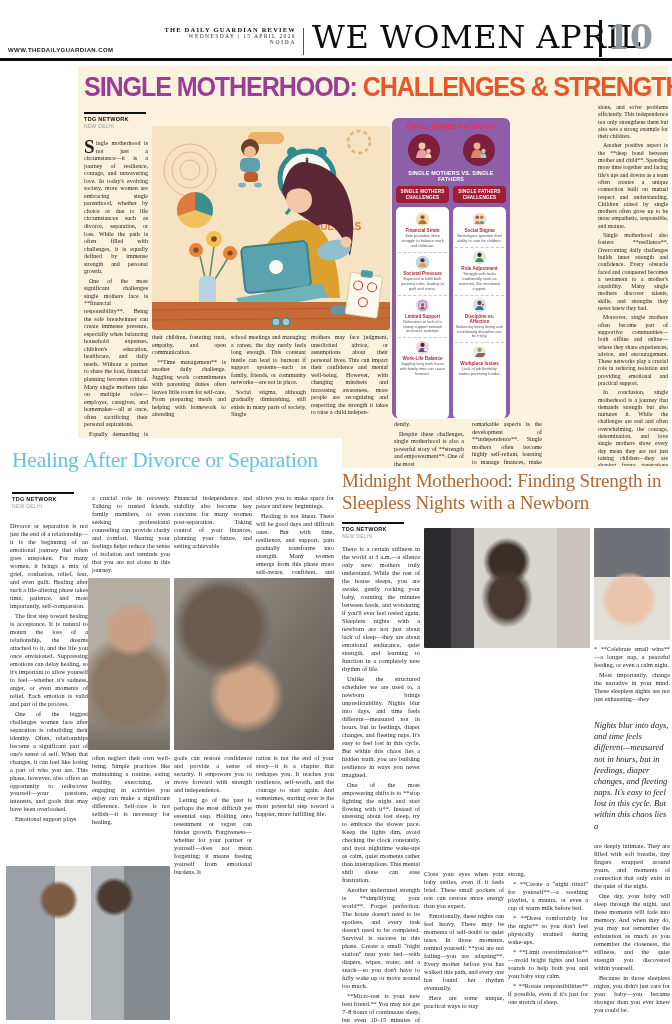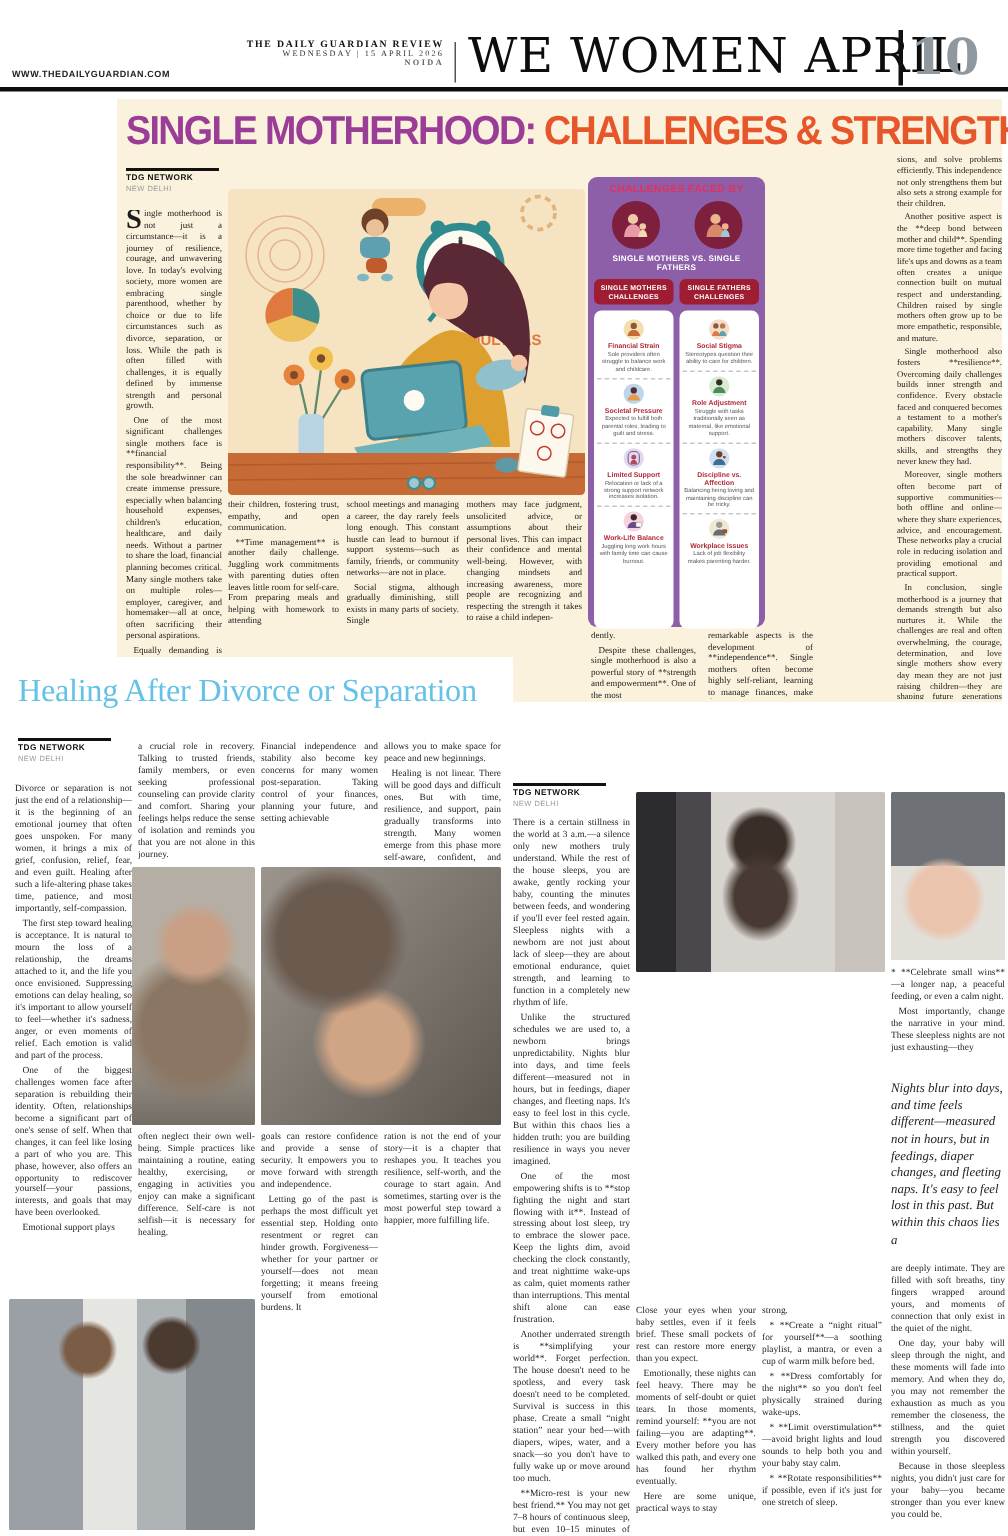--- a/index.html
+++ b/index.html
@@ -407,20 +407,21 @@
     </div>
   <div class="col body-col" id="heal-col4a">
       <p class="p">allows you to make space for peace and new beginnings.</p>
       <p class="p">Healing is not linear. There will be good days and difficult ones. But with time, resilience, and support, pain gradually transforms into strength. Many women emerge from this phase more self-aware, confident, and emotionally stronger than before.</p>
     </div>
   <div class="col body-col" id="heal-col4b">
       <p class="p">ration is not the end of your story—it is a chapter that reshapes you. It teaches you resilience, self-worth, and the courage to start again. And sometimes, starting over is the most powerful step toward a happier, more fulfilling life.</p>
     </div>
   <div class="photo" id="heal-photo-couple"></div>
 
+  <div id="midnight-headline">Midnight Motherhood: Finding Strength in Sleepless Nights with a Newborn</div>
   <div class="byline" id="midnight-byline">
     <div class="by-net">TDG NETWORK</div>
     <div class="by-city">NEW DELHI</div>
   </div>
   <div class="col body-col" id="mid-col1">
       <p class="p">There is a certain stillness in the world at 3 a.m.—a silence only new mothers truly understand. While the rest of the house sleeps, you are awake, gently rocking your baby, counting the minutes between feeds, and wondering if you'll ever feel rested again. Sleepless nights with a newborn are not just about lack of sleep—they are about emotional endurance, quiet strength, and learning to function in a completely new rhythm of life.</p>
       <p class="p">Unlike the structured schedules we are used to, a newborn brings unpredictability. Nights blur into days, and time feels different—measured not in hours, but in feedings, diaper changes, and fleeting naps. It's easy to feel lost in this cycle. But within this chaos lies a hidden truth: you are building resilience in ways you never imagined.</p>
       <p class="p">One of the most empowering shifts is to **stop fighting the night and start flowing with it**. Instead of stressing about lost sleep, try to embrace the slower pace. Keep the lights dim, avoid checking the clock constantly, and treat nighttime wake-ups as calm, quiet moments rather than interruptions. This mental shift alone can ease frustration.</p>
       <p class="p">Another underrated strength is **simplifying your world**. Forget perfection. The house doesn't need to be spotless, and every task doesn't need to be completed. Survival is success in this phase. Create a small “night station” near your bed—with diapers, wipes, water, and a snack—so you don't have to fully wake up or move around too much.</p>
       <p class="p">**Micro-rest is your new best friend.** You may not get 7–8 hours of continuous sleep, but even 10–15 minutes of deep rest matters.</p>
@@ -437,20 +438,20 @@
       <p class="p">strong.</p>
       <p class="p">* **Create a “night ritual” for yourself**—a soothing playlist, a mantra, or even a cup of warm milk before bed.</p>
       <p class="p">* **Dress comfortably for the night** so you don't feel physically strained during wake-ups.</p>
       <p class="p">* **Limit overstimulation**—avoid bright lights and loud sounds to help both you and your baby stay calm.</p>
       <p class="p">* **Rotate responsibilities** if possible, even if it's just for one stretch of sleep.</p>
     </div>
   <div class="col body-col" id="mid-col4a">
       <p class="p">* **Celebrate small wins**—a longer nap, a peaceful feeding, or even a calm night.</p>
       <p class="p">Most importantly, change the narrative in your mind. These sleepless nights are not just exhausting—they</p>
     </div>
-  <div id="mid-pullquote">Nights blur into days, and time feels different—measured not in hours, but in feedings, diaper changes, and fleeting naps. It's easy to feel lost in this past. But within this chaos lies a</div>
+  <div id="mid-pullquote">Nights blur into days, and time feels different—measured not in hours, but in feedings, diaper changes, and fleeting naps. It's easy to feel lost in this cycle. But within this chaos lies a</div>
   <div class="col body-col" id="mid-col4b">
       <p class="p">are deeply intimate. They are filled with soft breaths, tiny fingers wrapped around yours, and moments of connection that only exist in the quiet of the night.</p>
       <p class="p">One day, your baby will sleep through the night, and these moments will fade into memory. And when they do, you may not remember the exhaustion as much as you remember the closeness, the stillness, and the quiet strength you discovered within yourself.</p>
       <p class="p">Because in those sleepless nights, you didn't just care for your baby—you became stronger than you ever knew you could be.</p>
     </div>
 
 </div>
 
 </body></html>

